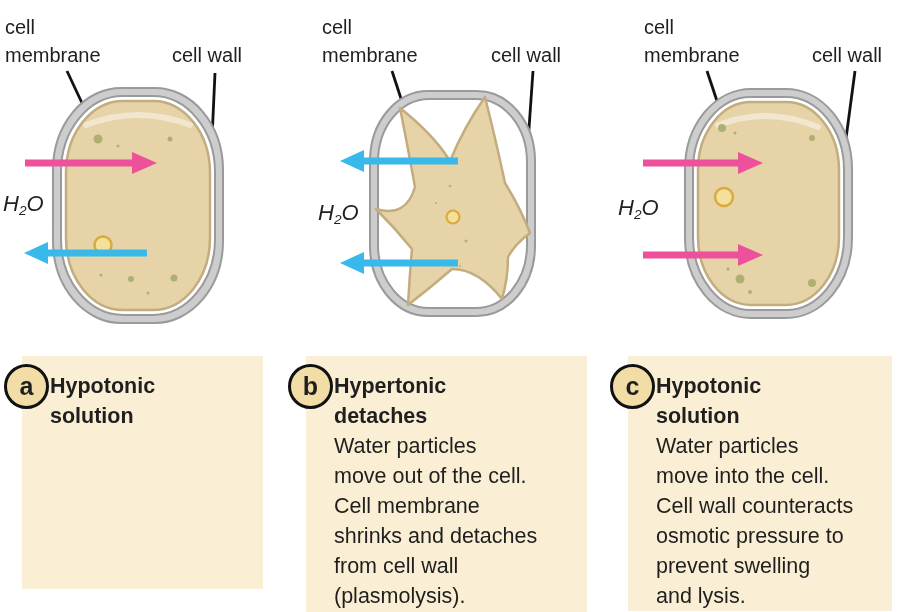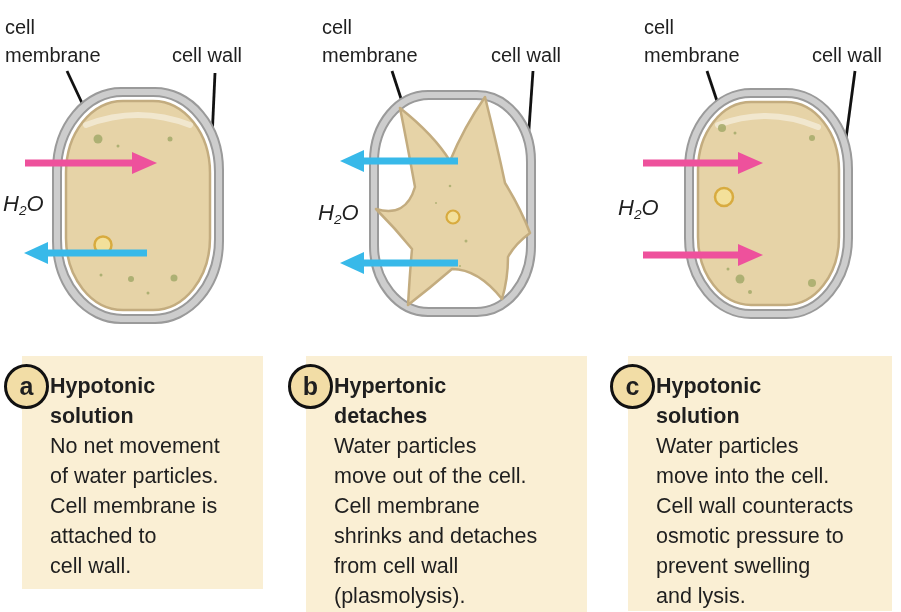--- a/index.html
+++ b/index.html
@@ -81,25 +81,20 @@
     <div class="lbl lbl-membrane">cell
 membrane</div>
     <div class="lbl lbl-wall">cell wall</div>
     <div class="h2o"><span>H</span><sub>2</sub><span>O</span></div>
     <div class="caption">
       <div class="badge">
           <span>a</span>
         </div>
       <div class="cap-title">Hypotonic
 solution</div>
-      <div class="cap-body">No net movement
-of water particles.
-Cell membrane is
-attached to
-cell wall.</div>
     </div>
   </section>
 
   <section class="panel panel-b">
     <svg class="cell-svg" viewBox="0 0 300 340">
       <line x1="92" y1="60" x2="107" y2="106" stroke="var(--pointer-line)" stroke-width="2.8"></line>
       <line x1="233" y1="60" x2="227" y2="146" stroke="var(--pointer-line)" stroke-width="2.8"></line>
       <rect x="70" y="80" width="165" height="225" rx="58" ry="70" fill="var(--wall-fill)" stroke="var(--wall-edge)" stroke-width="2"></rect>
       <rect x="78" y="88" width="149" height="209" rx="51" ry="63" fill="#ffffff" stroke="var(--wall-edge)" stroke-width="2"></rect>
       <path d="M100,97 Q134,124 150,150 Q164,116 185,86 Q197,134 205,172 Q221,198 230,222 Q215,233 208,246 Q208,268 202,288 Q178,258 152,258 Q130,277 108,294 Q110,260 112,238 Q95,217 76,198 Q106,207 115,176 Q107,132 100,97 Z" fill="var(--cell-fill)" stroke="var(--cell-edge)" stroke-width="2.5" stroke-linejoin="round"></path>

